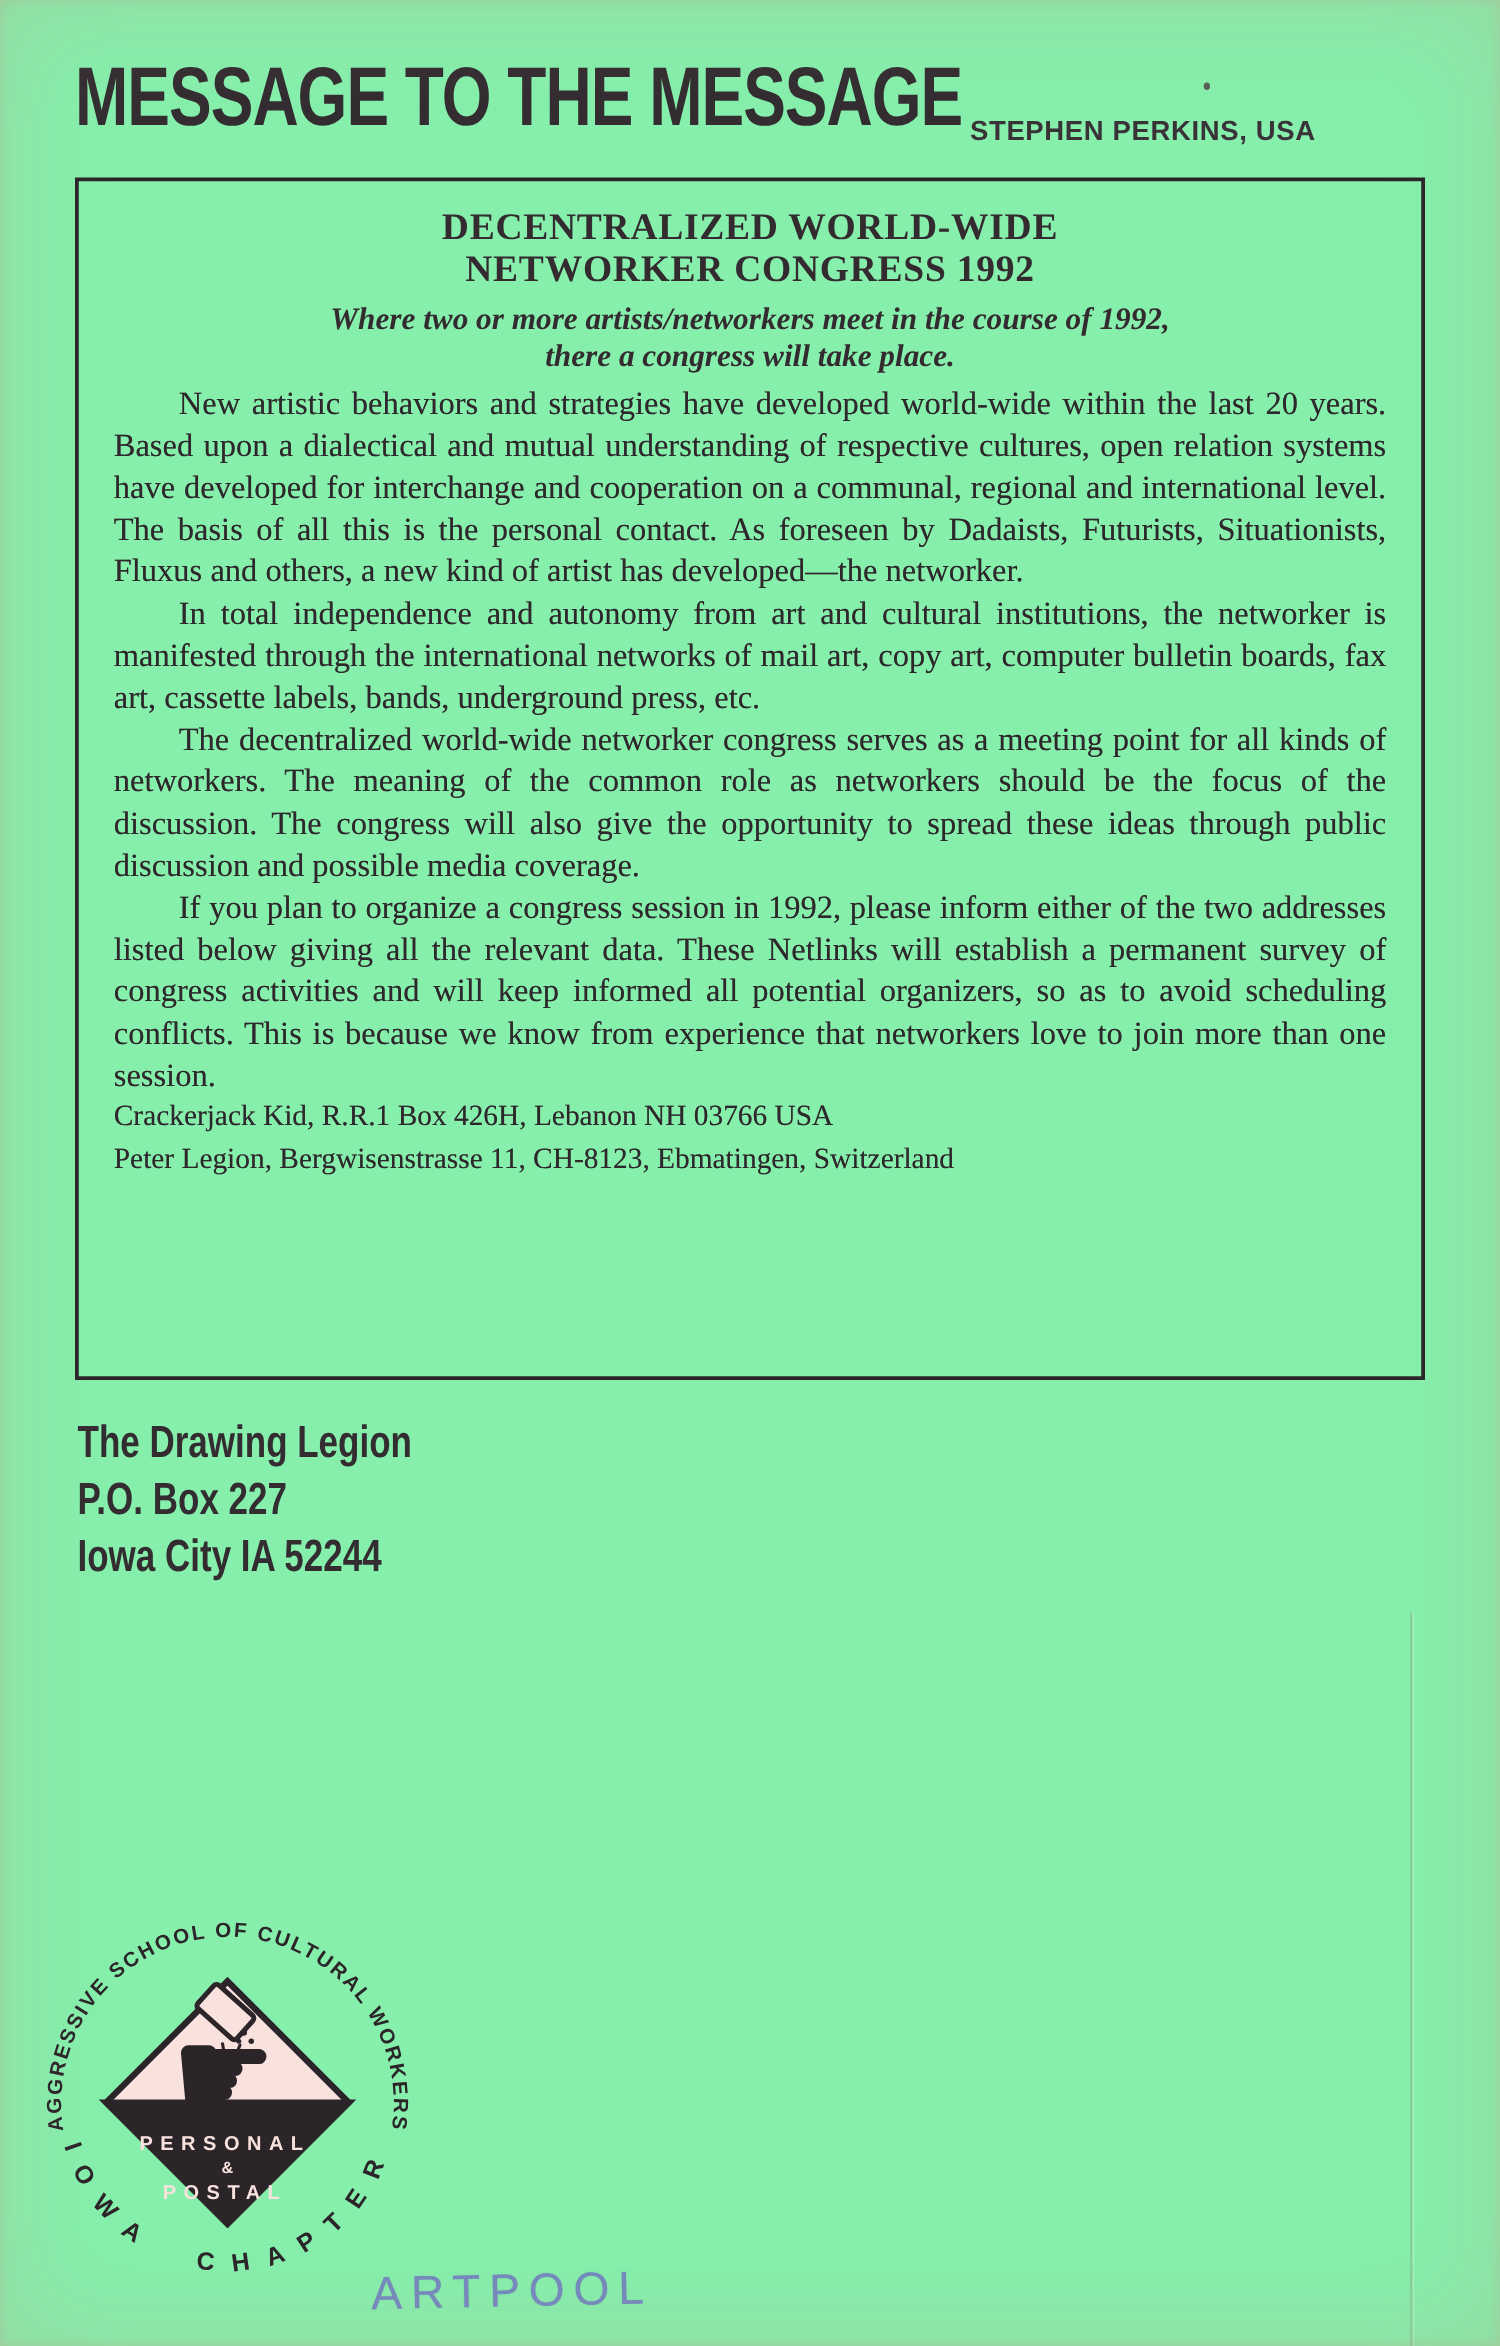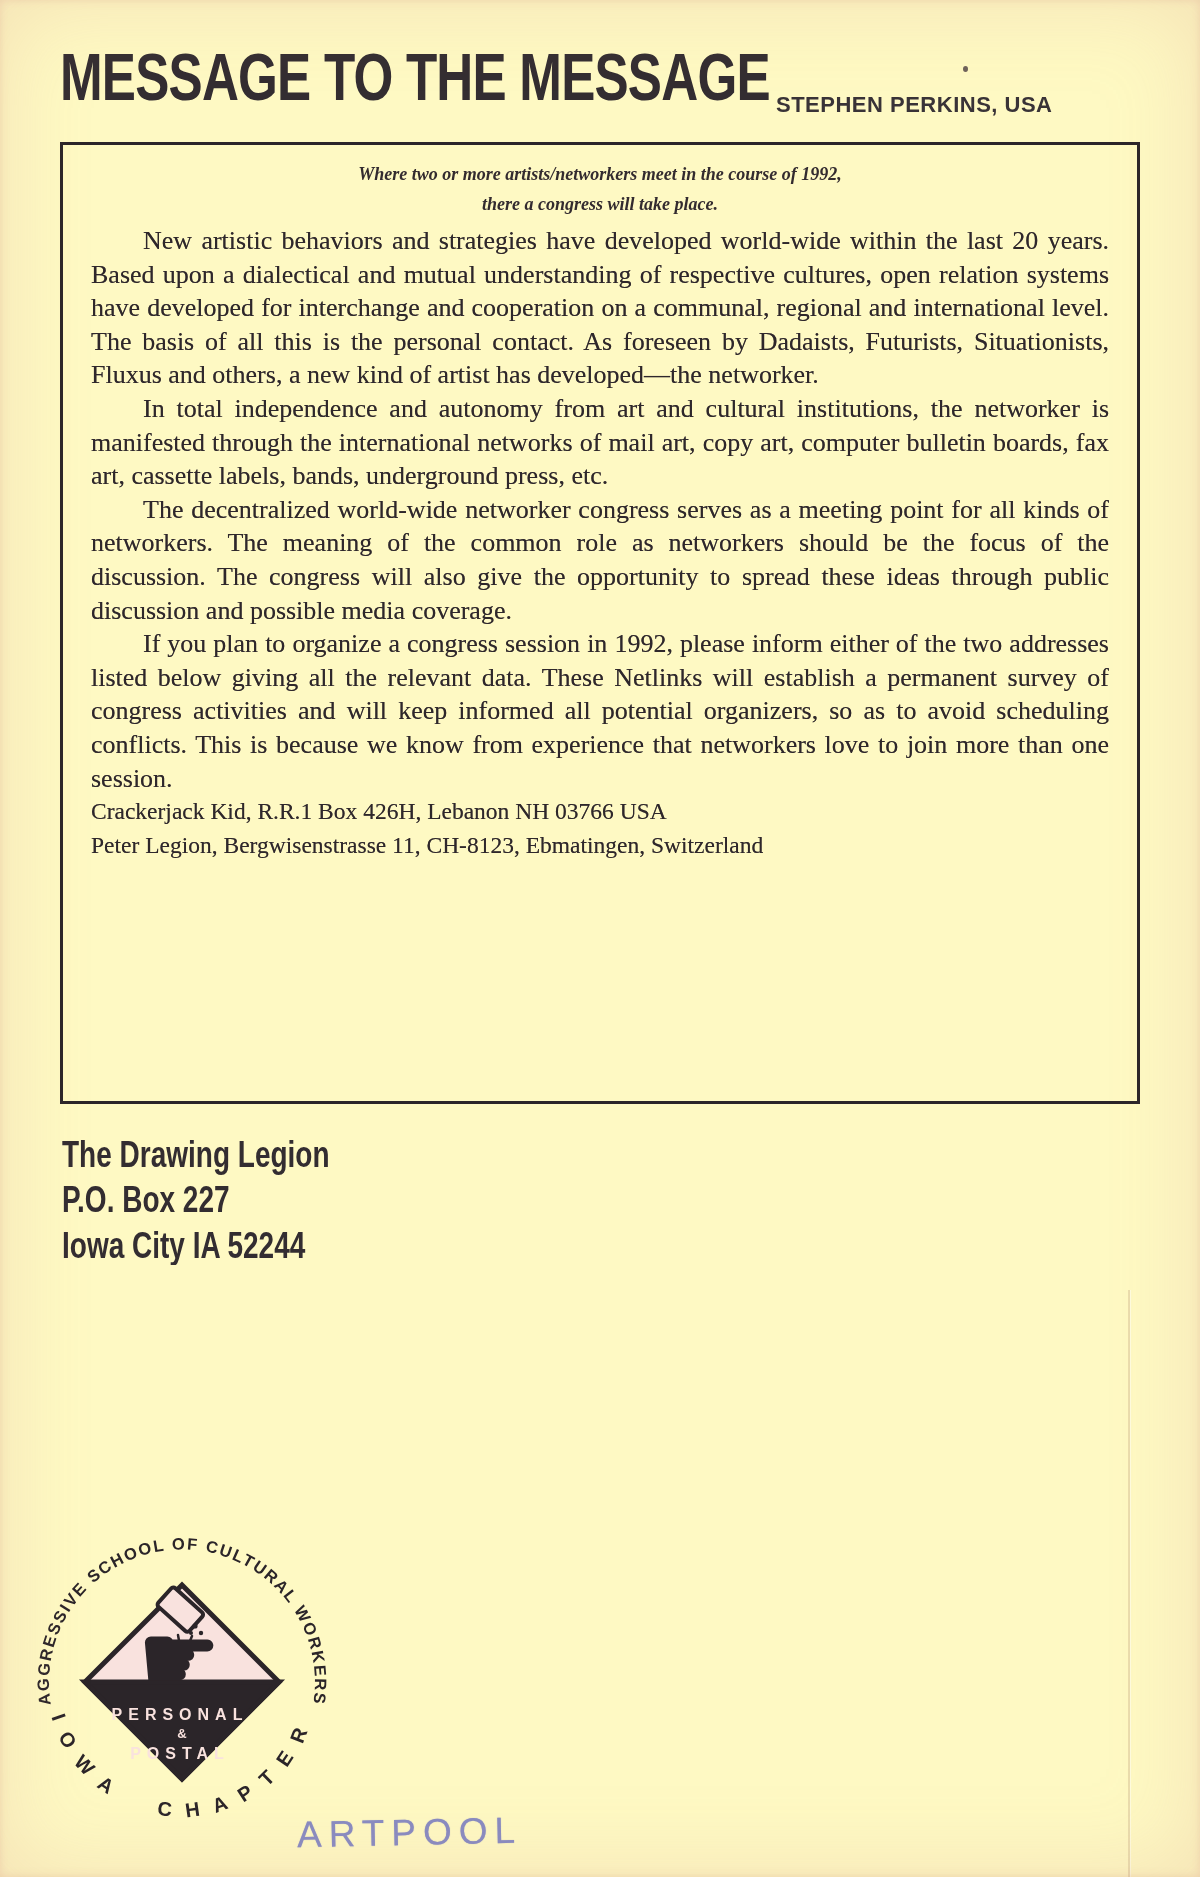--- a/index.html
+++ b/index.html
@@ -1,20 +1,20 @@
 <!DOCTYPE html>
 <html><head>
 <meta charset="utf-8">
 <style>
   html,body { margin:0; padding:0; background:#d8cfc9; }
   .page {
     position:relative;
     width:1200px; height:1877px;
     margin:0 auto;
-    background:#fef9c3;
+    background:#86efac;
     overflow:hidden;
     font-family:"Liberation Serif", serif;
     color:#2e272b;
   }
   .page::after {
     content:""; position:absolute; inset:0; pointer-events:none;
     box-shadow: inset 0 0 90px rgba(210,140,130,0.22), inset 0 0 10px rgba(210,140,130,0.25);
   }
 
   
@@ -40,21 +40,21 @@
     position:absolute; left:60px; top:142px;
     width:1080px; height:962px; box-sizing:border-box;
     border:3px solid #2b2529;
     padding:14px 28px 0 28px;
     overflow:hidden;
   }
   .box-heading { margin:6px 0 8px 0; text-align:center;
     font-size:30px; line-height:34px; font-weight:bold; letter-spacing:0.6px;
     color:#332b2f; }
   .box-subtitle { margin:0 0 5px 0; text-align:center;
-    font-size:18px; line-height:30px; font-style:italic; font-weight:bold;
+    font-size:25px; line-height:30px; font-style:italic; font-weight:bold;
     color:#332b2f; }
   .body-para {
     margin:0; font-size:26px; line-height:33.6px;
     text-align:justify; text-indent:52px;
     text-shadow:0 0 0.5px rgba(43,36,40,0.55);
   }
   .address-line {
     margin:0; font-size:23.5px; line-height:33.6px; 
     text-shadow:0 0 0.5px rgba(43,36,40,0.55);
   }
@@ -95,20 +95,24 @@
 </style>
 </head>
 <body>
 
 <div class="page">
 
   <h1 class="masthead-title">MESSAGE TO THE MESSAGE</h1>
   <div class="byline">STEPHEN PERKINS, USA</div>
 
   <section class="congress-box">
+    <h2 class="box-heading">
+      <div>DECENTRALIZED WORLD-WIDE</div>
+      <div>NETWORKER CONGRESS 1992</div>
+    </h2>
     <p class="box-subtitle">
       <span>Where two or more artists/networkers meet in the course of 1992,</span><br>
       <span>there a congress will take place.</span>
     </p>
     <p class="body-para">New artistic behaviors and strategies have developed world-wide within the last 20 years. Based upon a dialectical and mutual understanding of respective cultures, open relation systems have developed for interchange and cooperation on a communal, regional and international level. The basis of all this is the personal contact. As foreseen by Dadaists, Futurists, Situationists, Fluxus and others, a new kind of artist has developed—the networker.</p>
     <p class="body-para">In total independence and autonomy from art and cultural institutions, the networker is manifested through the international networks of mail art, copy art, computer bulletin boards, fax art, cassette labels, bands, underground press, etc.</p>
     <p class="body-para">The decentralized world-wide networker congress serves as a meeting point for all kinds of networkers. The meaning of the common role as networkers should be the focus of the discussion. The congress will also give the opportunity to spread these ideas through public discussion and possible media coverage.</p>
     <p class="body-para">If you plan to organize a congress session in 1992, please inform either of the two addresses listed below giving all the relevant data. These Netlinks will establish a permanent survey of congress activities and will keep informed all potential organizers, so as to avoid scheduling conflicts. This is because we know from experience that networkers love to join more than one session.</p>
     <p class="address-line">Crackerjack Kid, R.R.1 Box 426H, Lebanon NH 03766 USA</p>
     <p class="address-line">Peter Legion, Bergwisenstrasse 11, CH-8123, Ebmatingen, Switzerland</p>

